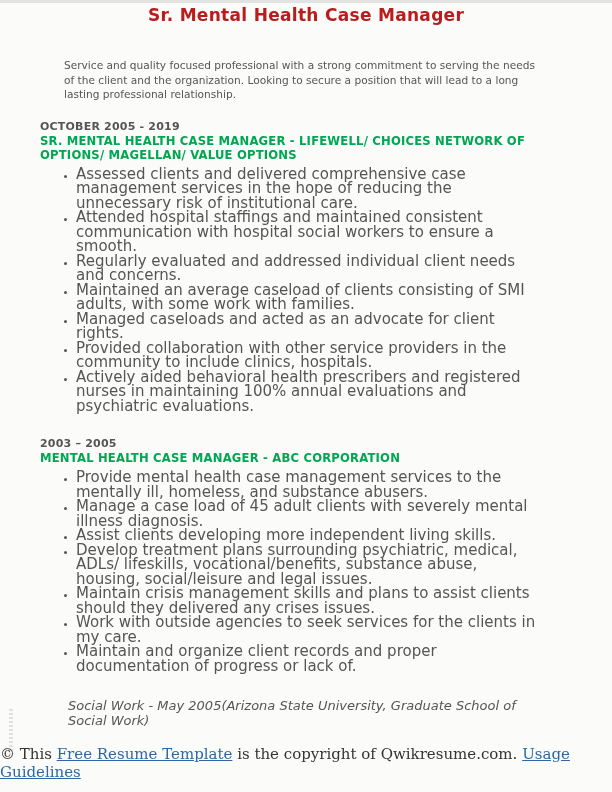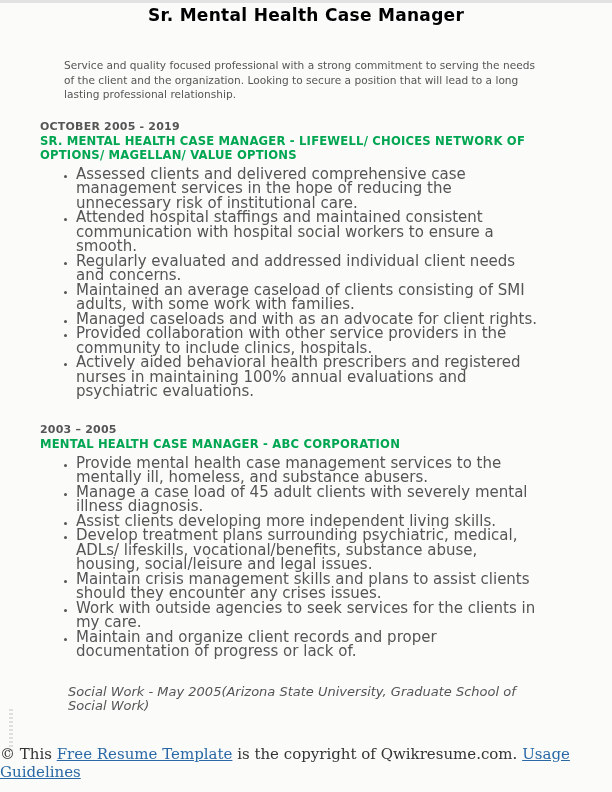--- a/index.html
+++ b/index.html
@@ -26,21 +26,21 @@
     font-weight: 400;
     letter-spacing: 1px;
     color: #2fb26e;
   }
   .job-subtitle {
     margin-top: 2px;
     text-align: center;
     font-size: 17px;
     line-height: 21px;
     font-weight: bold;
-    color: #000000;
+    color: #b91c1c;
     letter-spacing: 0.3px;
   }
   .contact-line {
     margin-top: 15px;
     text-align: center;
     font-size: 12px;
     font-weight: bold;
     color: #1272b8;
   }
   .contact-line .sep { color: #8a9099; padding: 0 3px; font-weight: normal; }
@@ -139,35 +139,35 @@
   <p class="summary">Service and quality focused professional with a strong commitment to serving the needs of the client and the organization. Looking to secure a position that will lead to a long lasting professional relationship.</p>
 
   <section class="job job-1">
     <div class="job-dates">OCTOBER 2005 - 2019</div>
     <div class="job-heading">SR. MENTAL HEALTH CASE MANAGER - LIFEWELL/ CHOICES NETWORK OF OPTIONS/ MAGELLAN/ VALUE OPTIONS</div>
     <ul class="bullets">
       <li>Assessed clients and delivered comprehensive case management services in the hope of reducing the unnecessary risk of institutional care.</li>
       <li>Attended hospital staffings and maintained consistent communication with hospital social workers to ensure a smooth.</li>
       <li>Regularly evaluated and addressed individual client needs and concerns.</li>
       <li>Maintained an average caseload of clients consisting of SMI adults, with some work with families.</li>
-      <li>Managed caseloads and with as an advocate for client rights.</li>
+      <li>Managed caseloads and acted as an advocate for client rights.</li>
       <li>Provided collaboration with other service providers in the community to include clinics, hospitals.</li>
       <li>Actively aided behavioral health prescribers and registered nurses in maintaining 100% annual evaluations and psychiatric evaluations.</li>
     </ul>
   </section>
 
   <section class="job job-2">
     <div class="job-dates">2003 – 2005</div>
     <div class="job-heading">MENTAL HEALTH CASE MANAGER - ABC CORPORATION</div>
     <ul class="bullets">
       <li>Provide mental health case management services to the mentally ill, homeless, and substance abusers.</li>
       <li>Manage a case load of 45 adult clients with severely mental illness diagnosis.</li>
       <li>Assist clients developing more independent living skills.</li>
       <li>Develop treatment plans surrounding psychiatric, medical, ADLs/ lifeskills, vocational/benefits, substance abuse, housing, social/leisure and legal issues.</li>
-      <li>Maintain crisis management skills and plans to assist clients should they encounter any crises issues.</li>
+      <li>Maintain crisis management skills and plans to assist clients should they delivered any crises issues.</li>
       <li>Work with outside agencies to seek services for the clients in my care.</li>
       <li>Maintain and organize client records and proper documentation of progress or lack of.</li>
     </ul>
   </section>
 
   <section class="education">
     <p class="education-entry">Social Work - May 2005(Arizona State University, Graduate School of Social Work)</p>
   </section>
 
   <div class="left-watermark"></div>

